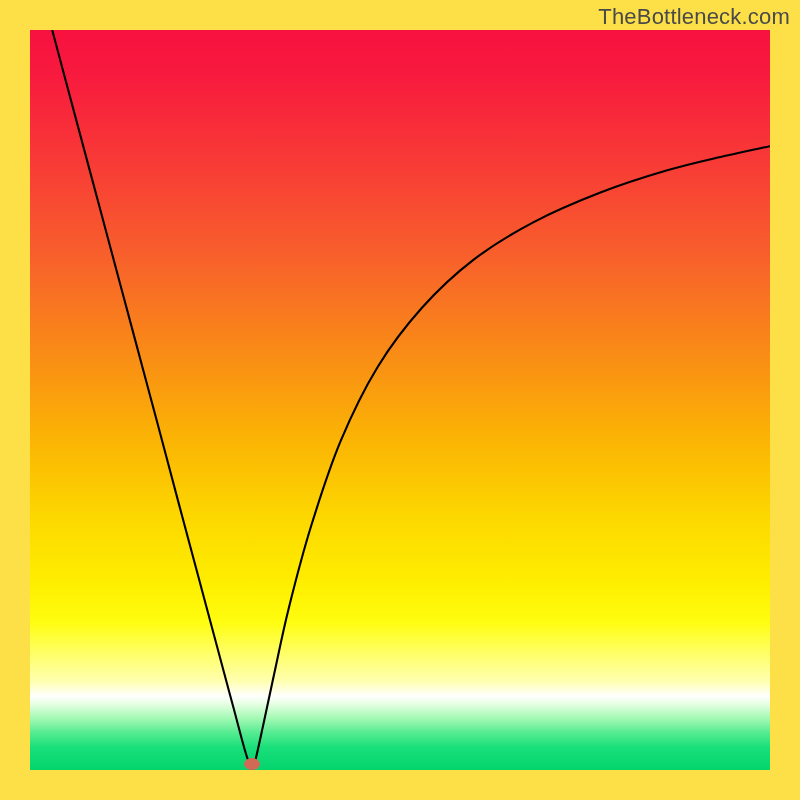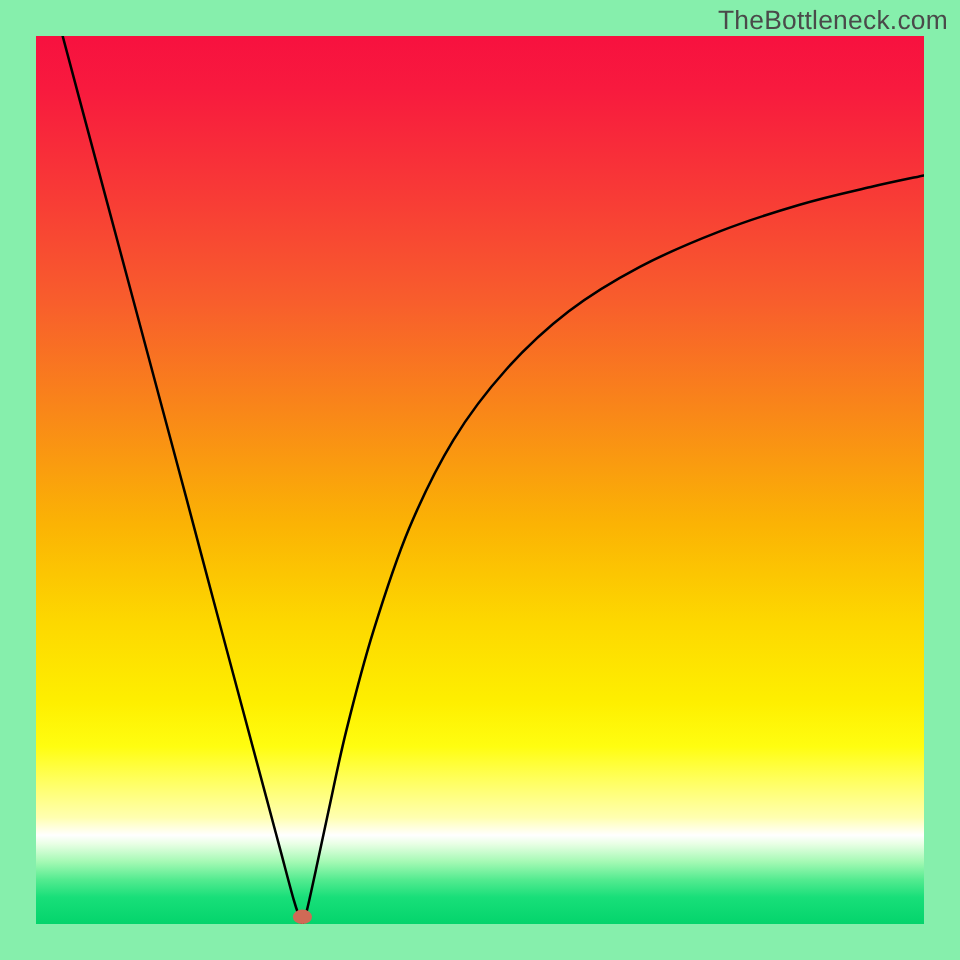--- a/index.html
+++ b/index.html
@@ -8,21 +8,21 @@
     width: 800px;
     height: 800px;
     overflow: hidden;
     background: #000;
     font-family: Arial, Helvetica, sans-serif;
   }
   .frame {
     position: relative;
     width: 800px;
     height: 800px;
-    background: #86efac;
+    background: #fde047;
   }
   .plot-area {
     position: absolute;
     left: 30px;
     top: 30px;
     width: 740px;
     height: 740px;
     overflow: hidden;
   }
   .gradient {

